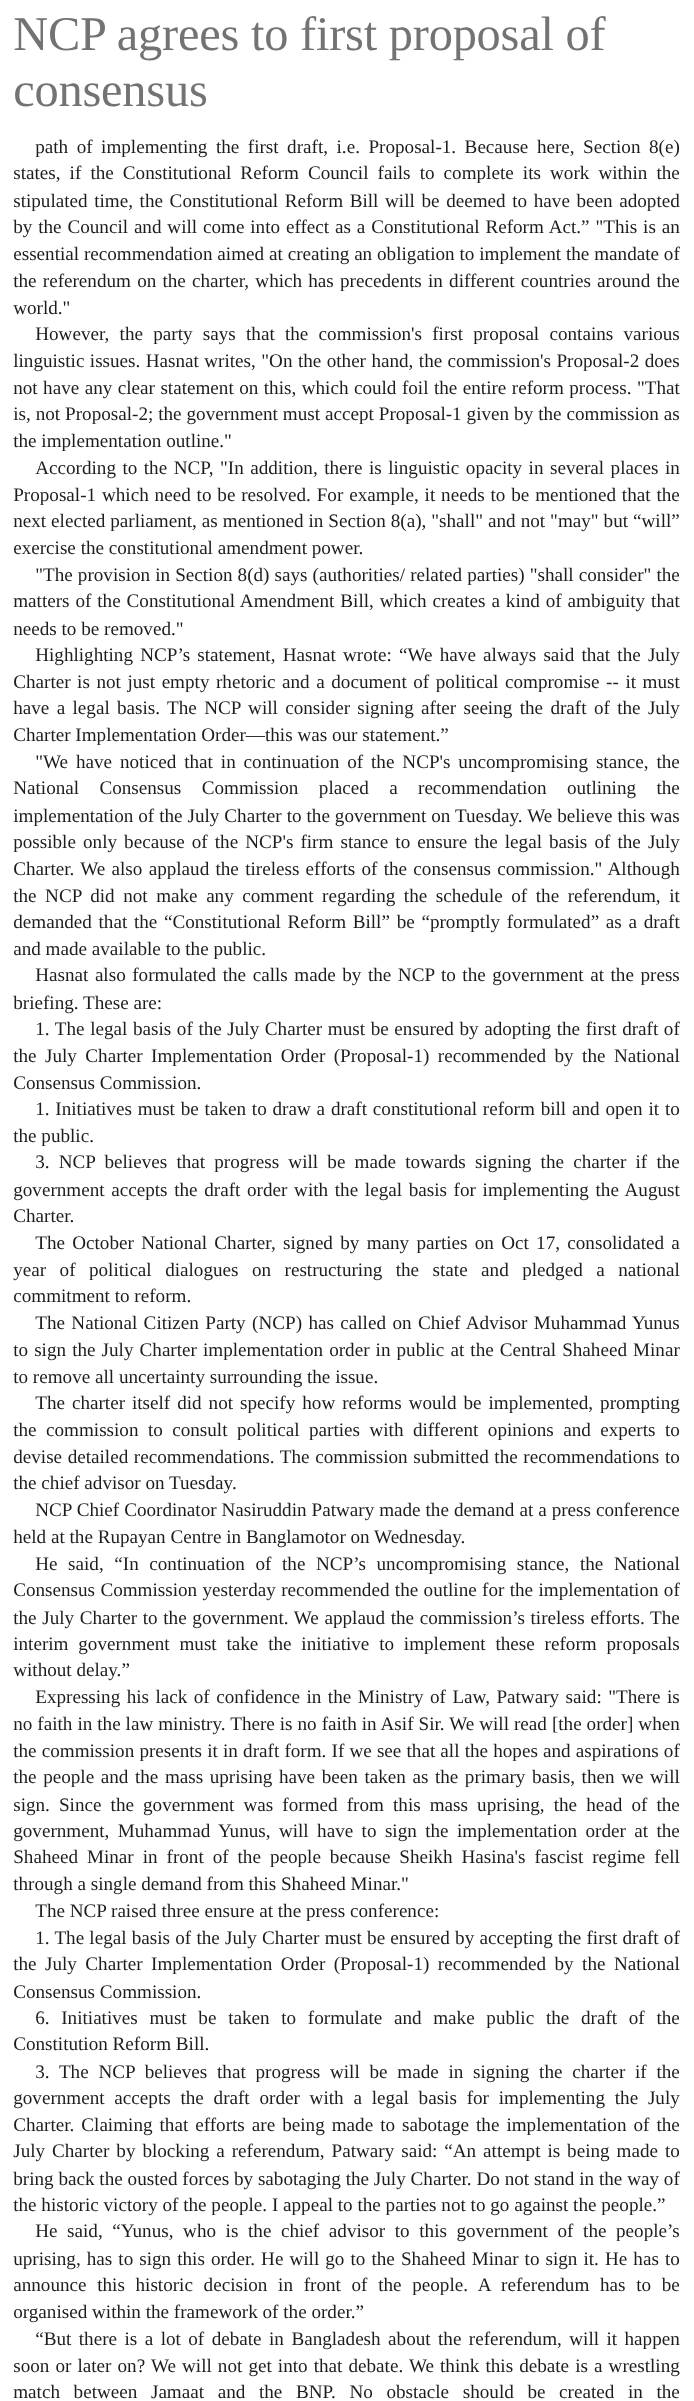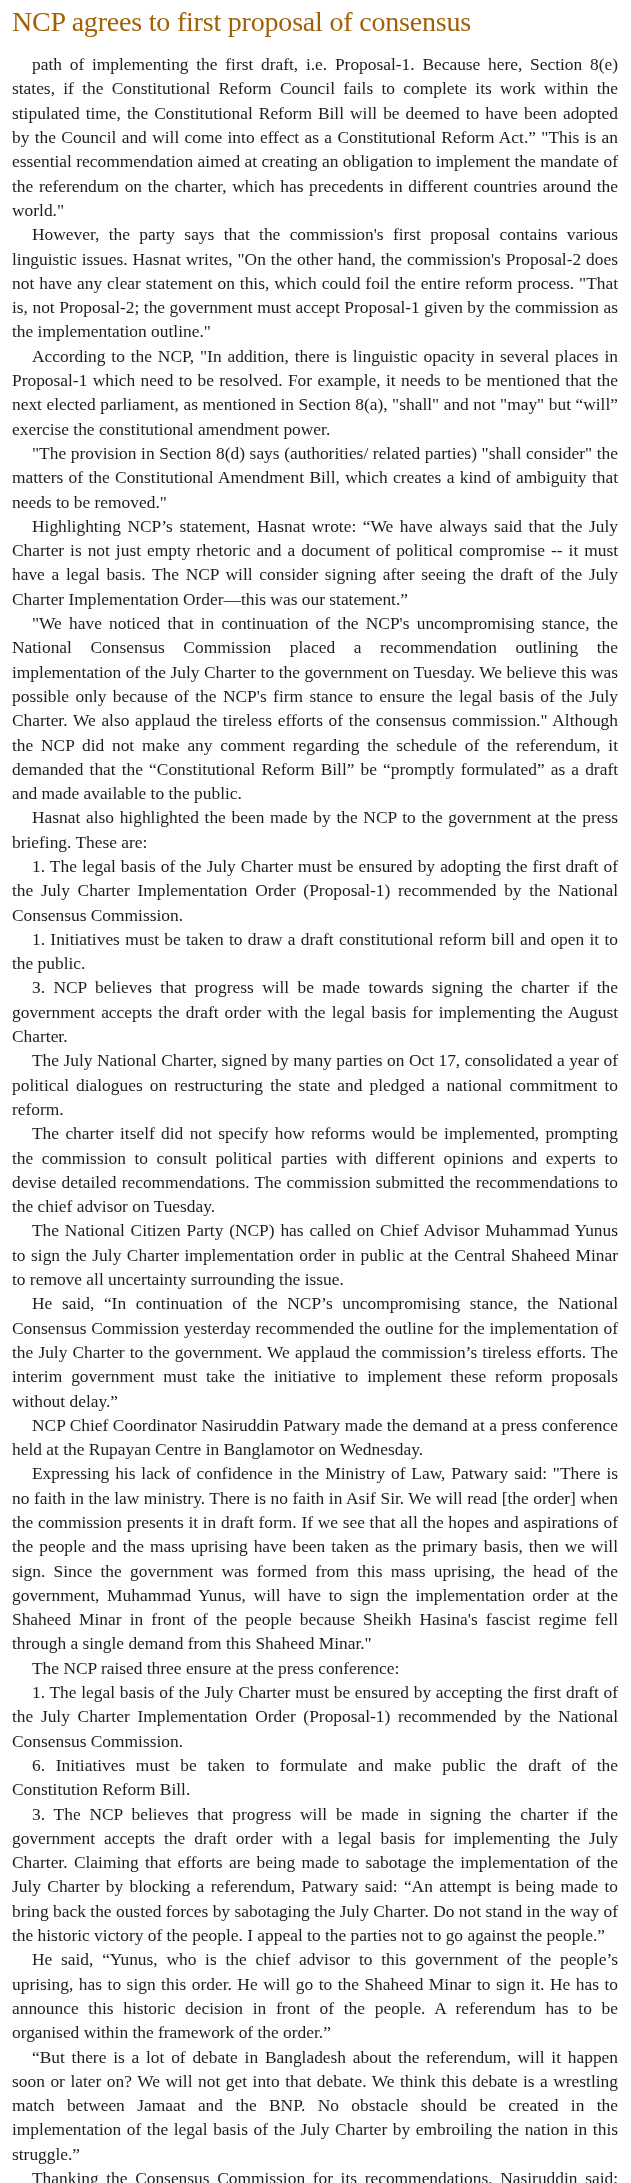--- a/index.html
+++ b/index.html
@@ -9,23 +9,23 @@
     font-family: "Liberation Serif", serif;
   }
   .page {
     width: 631px;
     min-height: 2183px;
     background: #ffffff;
     padding: 4px 13px 12px 12px;
   }
   .headline {
     font-family: "Liberation Serif", serif;
-    font-size: 28px;
+    font-size: 44px;
     font-weight: 500;
-    color: #a16207;
+    color: #737373;
     line-height: 1.15;
     letter-spacing: -0.2px;
     margin: 2px 0 14px 0;
     text-align: left;
   }
   .article-body {
     font-family: "Liberation Serif", serif;
     font-size: 17.4px;
     line-height: 24.3px;
     color: #1d1d1d;
@@ -43,29 +43,29 @@
 
 <div class="page">
   <h1 class="headline">NCP agrees to first proposal of consensus</h1>
   <div class="article-body">
       <p class="para">path of implementing the first draft, i.e. Proposal-1. Because here, Section 8(e) states, if the Constitutional Reform Council fails to complete its work within the stipulated time, the Constitutional Reform Bill will be deemed to have been adopted by the Council and will come into effect as a Constitutional Reform Act.” "This is an essential recommendation aimed at creating an obligation to implement the mandate of the referendum on the charter, which has precedents in different countries around the world."</p>
       <p class="para">However, the party says that the commission's first proposal contains various linguistic issues. Hasnat writes, "On the other hand, the commission's Proposal-2 does not have any clear statement on this, which could foil the entire reform process. "That is, not Proposal-2; the government must accept Proposal-1 given by the commission as the implementation outline."</p>
       <p class="para">According to the NCP, "In addition, there is linguistic opacity in several places in Proposal-1 which need to be resolved. For example, it needs to be mentioned that the next elected parliament, as mentioned in Section 8(a), "shall" and not "may" but “will” exercise the constitutional amendment power.</p>
       <p class="para">"The provision in Section 8(d) says (authorities/ related parties) "shall consider" the matters of the Constitutional Amendment Bill, which creates a kind of ambiguity that needs to be removed."</p>
       <p class="para">Highlighting NCP’s statement, Hasnat wrote: “We have always said that the July Charter is not just empty rhetoric and a document of political compromise -- it must have a legal basis. The NCP will consider signing after seeing the draft of the July Charter Implementation Order—this was our statement.”</p>
       <p class="para">"We have noticed that in continuation of the NCP's uncompromising stance, the National Consensus Commission placed a recommendation outlining the implementation of the July Charter to the government on Tuesday. We believe this was possible only because of the NCP's firm stance to ensure the legal basis of the July Charter. We also applaud the tireless efforts of the consensus commission." Although the NCP did not make any comment regarding the schedule of the referendum, it demanded that the “Constitutional Reform Bill” be “promptly formulated” as a draft and made available to the public.</p>
-      <p class="para">Hasnat also highlighted the been made by the NCP to the government at the press briefing. These are:</p>
+      <p class="para">Hasnat also formulated the calls made by the NCP to the government at the press briefing. These are:</p>
       <p class="para">1. The legal basis of the July Charter must be ensured by adopting the first draft of the July Charter Implementation Order (Proposal-1) recommended by the National Consensus Commission.</p>
       <p class="para">1. Initiatives must be taken to draw a draft constitutional reform bill and open it to the public.</p>
       <p class="para">3. NCP believes that progress will be made towards signing the charter if the government accepts the draft order with the legal basis for implementing the August Charter.</p>
-      <p class="para">The July National Charter, signed by many parties on Oct 17, consolidated a year of political dialogues on restructuring the state and pledged a national commitment to reform.</p>
+      <p class="para">The October National Charter, signed by many parties on Oct 17, consolidated a year of political dialogues on restructuring the state and pledged a national commitment to reform.</p>
+      <p class="para">The National Citizen Party (NCP) has called on Chief Advisor Muhammad Yunus to sign the July Charter implementation order in public at the Central Shaheed Minar to remove all uncertainty surrounding the issue.</p>
       <p class="para">The charter itself did not specify how reforms would be implemented, prompting the commission to consult political parties with different opinions and experts to devise detailed recommendations. The commission submitted the recommendations to the chief advisor on Tuesday.</p>
-      <p class="para">The National Citizen Party (NCP) has called on Chief Advisor Muhammad Yunus to sign the July Charter implementation order in public at the Central Shaheed Minar to remove all uncertainty surrounding the issue.</p>
+      <p class="para">NCP Chief Coordinator Nasiruddin Patwary made the demand at a press conference held at the Rupayan Centre in Banglamotor on Wednesday.</p>
       <p class="para">He said, “In continuation of the NCP’s uncompromising stance, the National Consensus Commission yesterday recommended the outline for the implementation of the July Charter to the government. We applaud the commission’s tireless efforts. The interim government must take the initiative to implement these reform proposals without delay.”</p>
-      <p class="para">NCP Chief Coordinator Nasiruddin Patwary made the demand at a press conference held at the Rupayan Centre in Banglamotor on Wednesday.</p>
       <p class="para">Expressing his lack of confidence in the Ministry of Law, Patwary said: "There is no faith in the law ministry. There is no faith in Asif Sir. We will read [the order] when the commission presents it in draft form. If we see that all the hopes and aspirations of the people and the mass uprising have been taken as the primary basis, then we will sign. Since the government was formed from this mass uprising, the head of the government, Muhammad Yunus, will have to sign the implementation order at the Shaheed Minar in front of the people because Sheikh Hasina's fascist regime fell through a single demand from this Shaheed Minar."</p>
       <p class="para">The NCP raised three ensure at the press conference:</p>
       <p class="para">1. The legal basis of the July Charter must be ensured by accepting the first draft of the July Charter Implementation Order (Proposal-1) recommended by the National Consensus Commission.</p>
       <p class="para">6. Initiatives must be taken to formulate and make public the draft of the Constitution Reform Bill.</p>
       <p class="para">3. The NCP believes that progress will be made in signing the charter if the government accepts the draft order with a legal basis for implementing the July Charter. Claiming that efforts are being made to sabotage the implementation of the July Charter by blocking a referendum, Patwary said: “An attempt is being made to bring back the ousted forces by sabotaging the July Charter. Do not stand in the way of the historic victory of the people. I appeal to the parties not to go against the people.”</p>
       <p class="para">He said, “Yunus, who is the chief advisor to this government of the people’s uprising, has to sign this order. He will go to the Shaheed Minar to sign it. He has to announce this historic decision in front of the people. A referendum has to be organised within the framework of the order.”</p>
       <p class="para">“But there is a lot of debate in Bangladesh about the referendum, will it happen soon or later on? We will not get into that debate. We think this debate is a wrestling match between Jamaat and the BNP. No obstacle should be created in the implementation of the legal basis of the July Charter by embroiling the nation in this struggle.”</p>
       <p class="para">Thanking the Consensus Commission for its recommendations, Nasiruddin said: “For a long time, the commission had become the Salahuddin Commission. Now the commission has found its backbone. For this, we thank the Consensus Commission.”</p>
     </div>
 </div>

